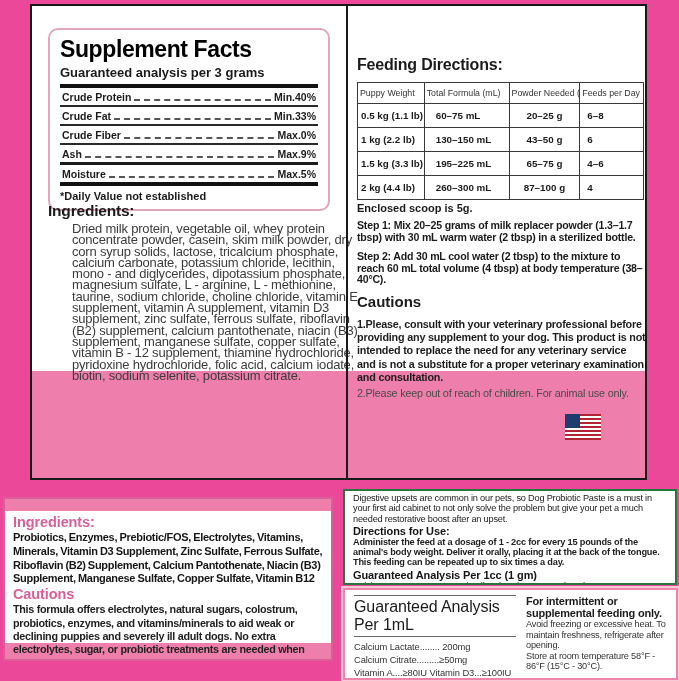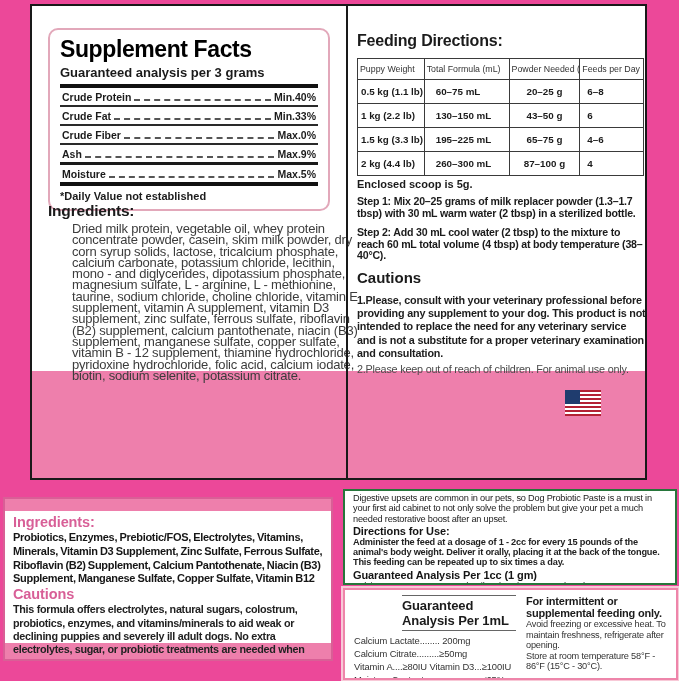--- a/index.html
+++ b/index.html
@@ -6,21 +6,21 @@
   #screen{position:relative;width:679px;height:681px;background:#ec4899;overflow:hidden;
           font-family:"Liberation Sans",sans-serif;color:#1b1b1b;}
 
   
   #top-box{position:absolute;left:30px;top:4px;width:617px;height:476px;
            border:2px solid #191919;background:#fff;box-sizing:border-box;}
   #pink-band{position:absolute;left:0;bottom:0;width:100%;height:107px;background:#ee7fac;z-index:0;}
   #panel-divider{position:absolute;left:314px;top:0;width:2px;height:100%;background:#191919;z-index:2;}
   .panel{position:absolute;top:0;height:100%;z-index:1;}
   #left-panel{left:0;width:314px;}
-  #right-panel{left:316px;width:297px;}
+  #right-panel{left:316px;width:297px;margin-top:24px;}
 
   
   #sf-box{position:absolute;left:16px;top:22px;width:282px;box-sizing:border-box;
           border:2px solid #e2a8ba;border-radius:10px;background:#fff;padding:6px 10px 7px;}
   #sf-title{font-size:23px;font-weight:800;letter-spacing:-0.4px;color:#000;}
   #sf-sub{font-size:13px;font-weight:700;margin-top:2px;padding-bottom:4px;border-bottom:4px solid #111;}
   .sf-row{display:flex;align-items:flex-end;font-size:10.5px;font-weight:600;
           padding:3px 2px 2px;border-bottom:2px solid #2a2a2a;}
   .sf-row.r3{border-bottom:3px solid #1a1a1a;}
   .sf-row.r4{border-bottom:4px solid #111;}
@@ -71,22 +71,22 @@
   .gb-h{font-size:11px;font-weight:800;color:#141414;margin-top:1px;letter-spacing:-0.1px;}
   #gb-dir{font-size:9.2px;line-height:10.3px;font-weight:700;color:#222;letter-spacing:-0.2px;}
   #ga-grid{display:grid;grid-template-columns:90px 103px auto;column-gap:6px;
            font-size:9.2px;line-height:10.4px;color:#222;letter-spacing:-0.2px;white-space:nowrap;}
 
   
   #pink-box{position:absolute;left:343px;top:588px;width:335px;height:92px;box-sizing:border-box;
             border:2px solid #ee85aa;box-shadow:0 0 0 2px #f8c9d7;background:#fff;
             padding:5px 9px;display:flex;gap:10px;overflow:hidden;}
   #pml-left{width:162px;flex:none;}
-  #pml-head{font-size:13px;font-weight:700;border-top:1.5px solid #666;border-bottom:1.5px solid #666;
-            padding:2px 0;letter-spacing:-0.1px;margin-left:48px;}
+  #pml-head{font-size:16px;font-weight:400;border-top:1.5px solid #666;border-bottom:1.5px solid #666;
+            padding:2px 0;letter-spacing:-0.1px;}
   .pml-item{font-size:9.4px;line-height:13px;color:#333;white-space:nowrap;letter-spacing:-0.1px;}
   #pml-items{margin-top:3px;}
   #pml-shelf{font-size:11px;font-weight:800;margin-top:3px;letter-spacing:0.2px;}
   #pml-right{flex:1;}
   #pml-feed-note{font-size:11px;font-weight:700;letter-spacing:-0.2px;}
   .pml-body{font-size:9.2px;line-height:10.6px;color:#333;letter-spacing:-0.2px;}
   #pml-ing-h{font-size:10.8px;font-weight:800;margin-top:6px;}
 </style>
 </head>
 <body>

